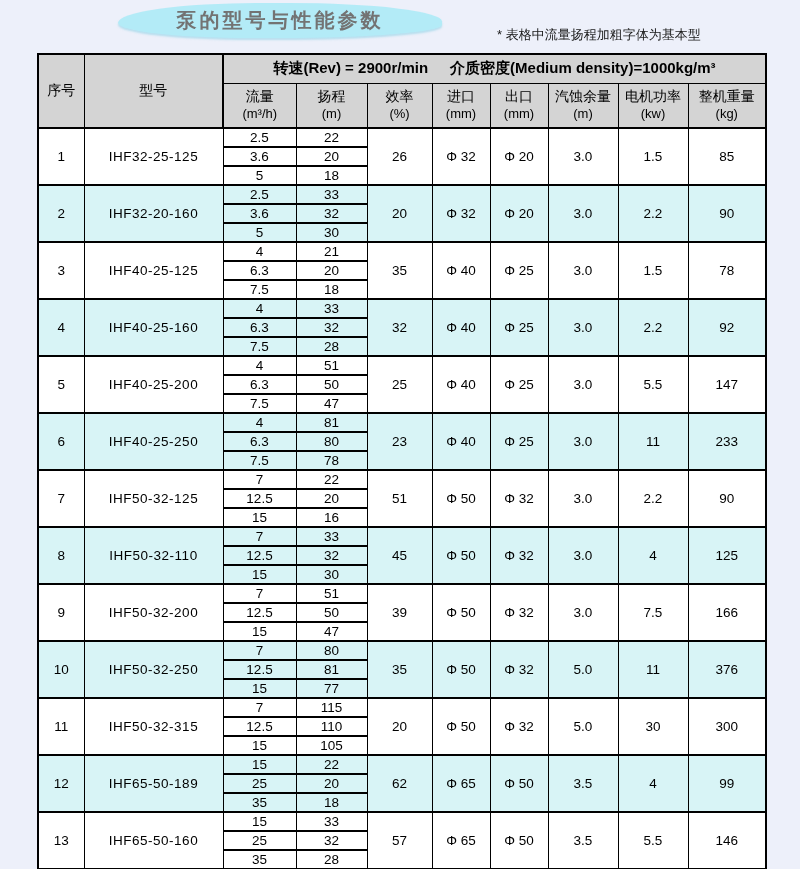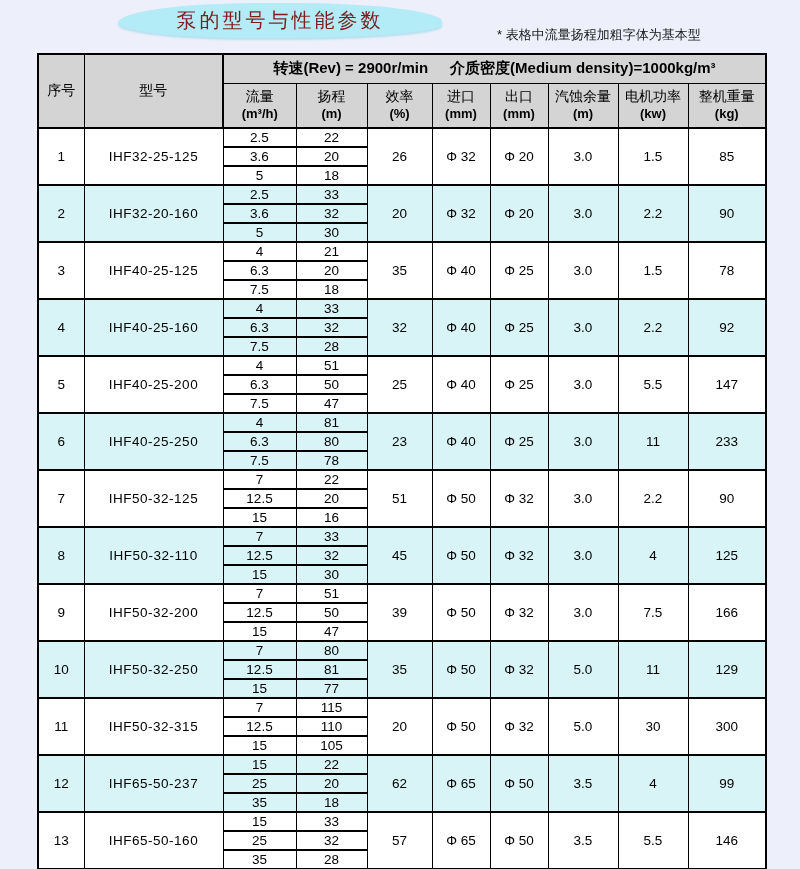--- a/index.html
+++ b/index.html
@@ -14,22 +14,22 @@
   .banner { position: relative; height: 53px; }
   .title-ellipse {
     position: absolute; left: 118px; top: 3px;
     width: 324px; height: 35px;
     background: #b3ebf7;
     border-radius: 48% 52% 55% 45% / 62% 58% 42% 48%;
     display: flex; align-items: center; justify-content: center;
     box-shadow: 0 2px 2px rgba(140, 210, 230, 0.55);
   }
   .page-title {
-    font-size: 20px; font-weight: normal;
-    color: #7f1d1d; letter-spacing: 3px;
+    font-size: 20px; font-weight: bold;
+    color: #737373; letter-spacing: 3px;
     white-space: nowrap;
   }
   .note {
     position: absolute; left: 497px; top: 26px;
     font-size: 13px; color: #1a1a1a; white-space: nowrap;
   }
   
   table {
     margin-left: 37px;
     border-collapse: collapse;
@@ -55,21 +55,21 @@
     height: 29px;
     font-weight: bold;
     color: #000;
     font-size: 15px;
     border-left: 2px solid #000;
   }
   .span-head-inner { display: flex; justify-content: center; gap: 22px; }
   th.corner-head { border-bottom: 2px solid #000; font-size: 14px; }
   th.col-head { height: 45px; line-height: 1.25; border-bottom: 2px solid #000; text-align: center; }
   th.first-col-head { border-left: 2px solid #000; }
-  .unit { font-size: 13px; font-weight: bold; }
+  .unit { font-size: 13px; }
   tbody td {
     font-size: 13.5px;
     color: #000;
     height: 17px;
     line-height: 17px;
   }
   tbody td.model-cell { letter-spacing: 0.5px; }
   tr.pump-start td { border-top: 2px solid #000; }
   td.basic {
     font-weight: normal;
@@ -331,21 +331,21 @@
       <tr class="alt pump-start">
         <td rowspan="3">10</td>
         <td rowspan="3" class="model-cell">IHF50-32-250</td>
         <td>7</td>
         <td>80</td>
         <td rowspan="3">35</td>
         <td rowspan="3">Φ 50</td>
         <td rowspan="3">Φ 32</td>
         <td rowspan="3">5.0</td>
         <td rowspan="3">11</td>
-        <td rowspan="3">129</td>
+        <td rowspan="3">376</td>
       </tr>
       <tr class="alt">
         <td class="basic">12.5</td>
         <td class="basic">81</td>
       </tr>
       <tr class="alt">
         <td>15</td>
         <td>77</td>
       </tr>
       <tr class="pump-start">
@@ -363,21 +363,21 @@
       <tr>
         <td class="basic">12.5</td>
         <td class="basic">110</td>
       </tr>
       <tr>
         <td>15</td>
         <td>105</td>
       </tr>
       <tr class="alt pump-start">
         <td rowspan="3">12</td>
-        <td rowspan="3" class="model-cell">IHF65-50-237</td>
+        <td rowspan="3" class="model-cell">IHF65-50-189</td>
         <td>15</td>
         <td>22</td>
         <td rowspan="3">62</td>
         <td rowspan="3">Φ 65</td>
         <td rowspan="3">Φ 50</td>
         <td rowspan="3">3.5</td>
         <td rowspan="3">4</td>
         <td rowspan="3">99</td>
       </tr>
       <tr class="alt">

